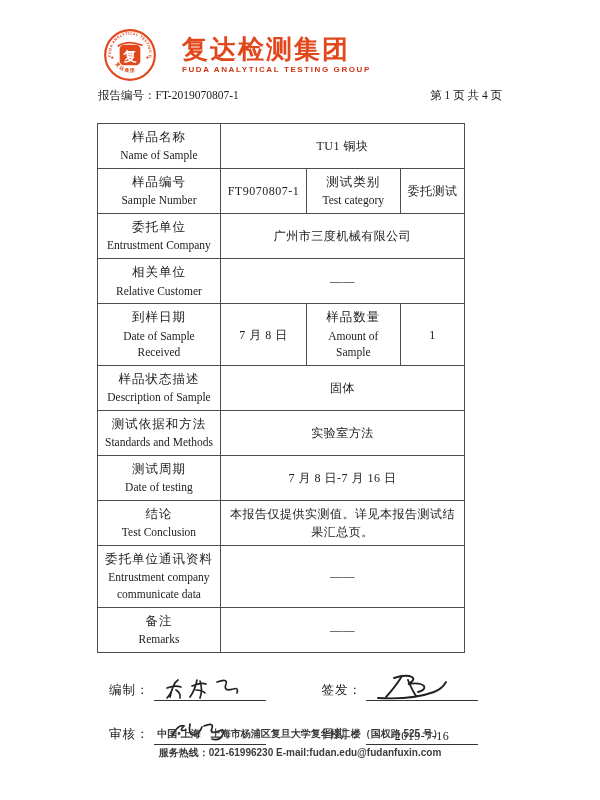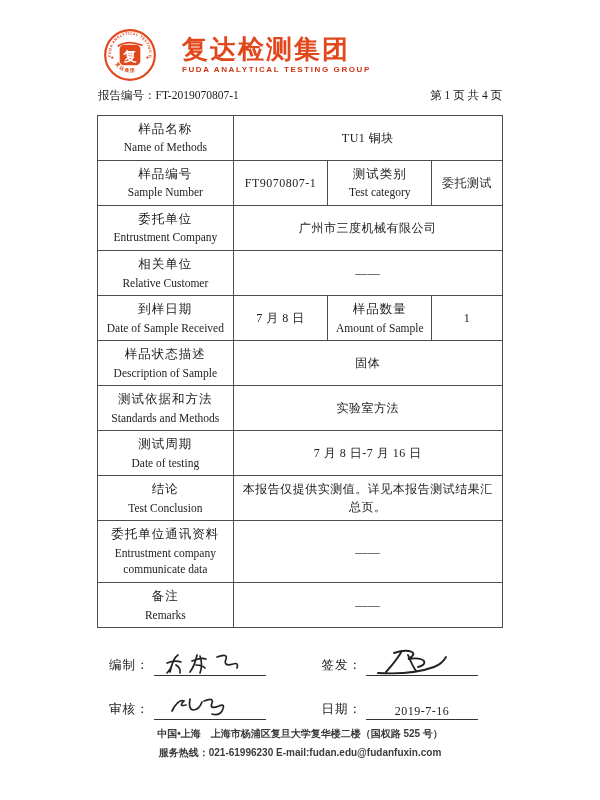--- a/index.html
+++ b/index.html
@@ -28,22 +28,22 @@
     color: #cf3412; margin-top: 2px;
   }
 
   .report-line {
     display: flex; justify-content: space-between; align-items: flex-end;
     font-size: 11.5px; margin-top: 6px; padding: 0 1px 2px 1px;
   }
 
   
   table.report {
-    width: 406px; border-collapse: collapse; table-layout: fixed;
-    margin-top: 10px;
+    width: 368px; border-collapse: collapse; table-layout: fixed;
+    margin-top: 18px;
   }
   table.report td {
     border: 1px solid #4d4d4d;
     text-align: center; vertical-align: middle;
     padding: 4px 3px;
   }
   .lbl-cn { font-size: 12.5px; letter-spacing: 1px; line-height: 1.55; }
   .lbl-en { font-size: 11.5px; line-height: 1.45; }
   .val { font-size: 12px; letter-spacing: 0.5px; line-height: 1.5; }
   tr.row-std td { height: 39px; }
@@ -110,21 +110,21 @@
     <colgroup>
       <col style="width:33.5%">
         <col style="width:23.4%">
         <col style="width:25.6%">
         <col style="width:17.5%">
     </colgroup>
     <tbody>
         <tr class="row-std">
           <td>
             <div class="lbl-cn">样品名称</div>
-            <div class="lbl-en">Name of Methods</div>
+            <div class="lbl-en">Name of Sample</div>
           </td>
           <td colspan="3" class="val">TU1 铜块</td>
         </tr>
         <tr class="row-std">
           <td>
             <div class="lbl-cn">样品编号</div>
             <div class="lbl-en">Sample Number</div>
           </td>
           <td colspan="1" class="val">FT9070807-1</td>
           <td colspan="1">

